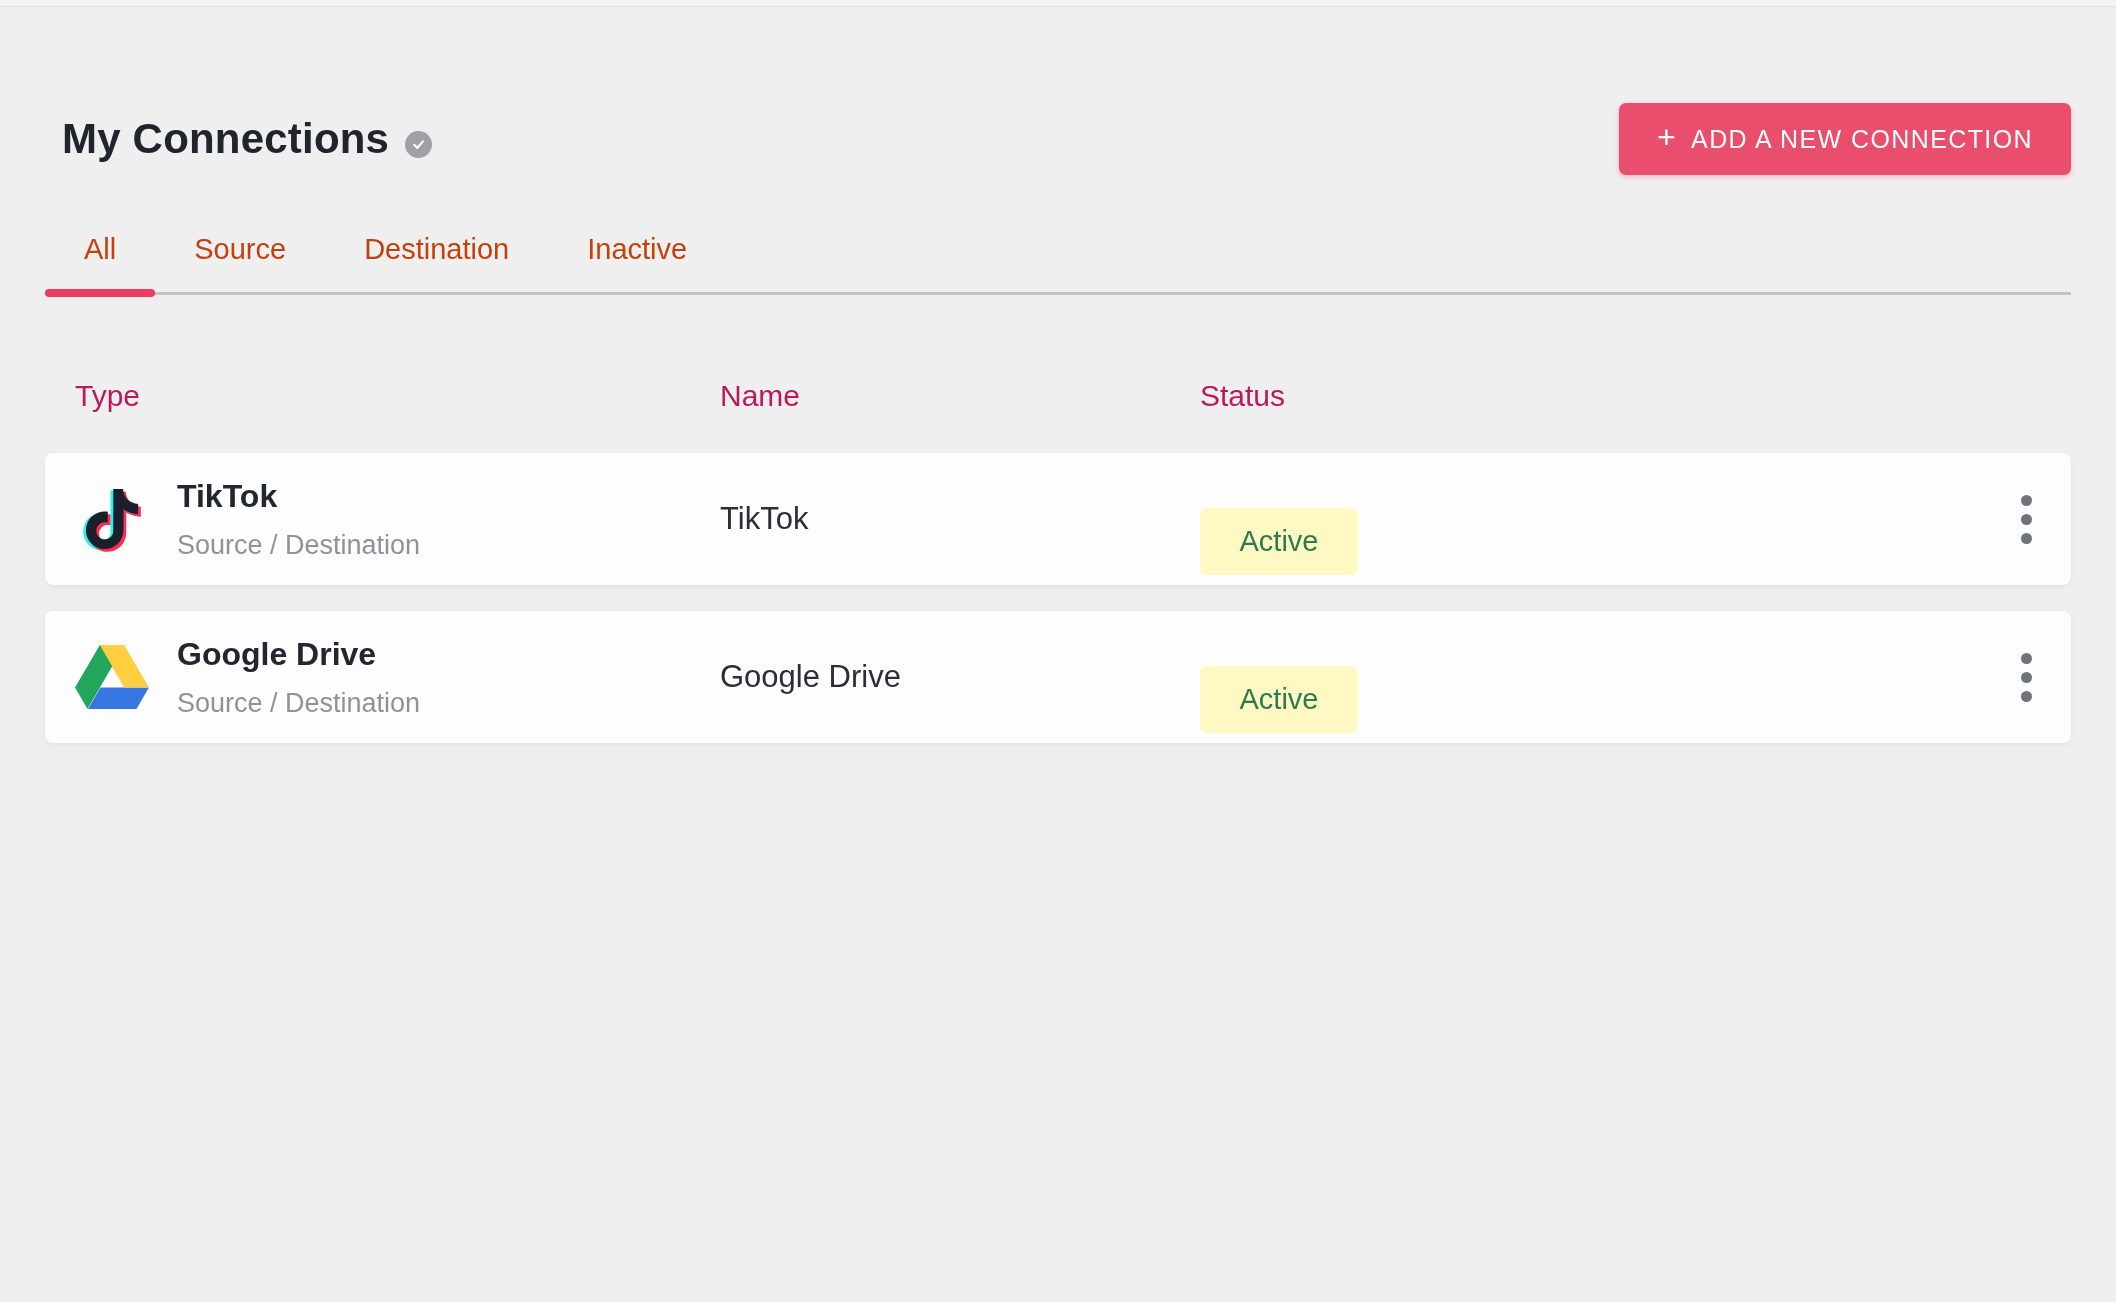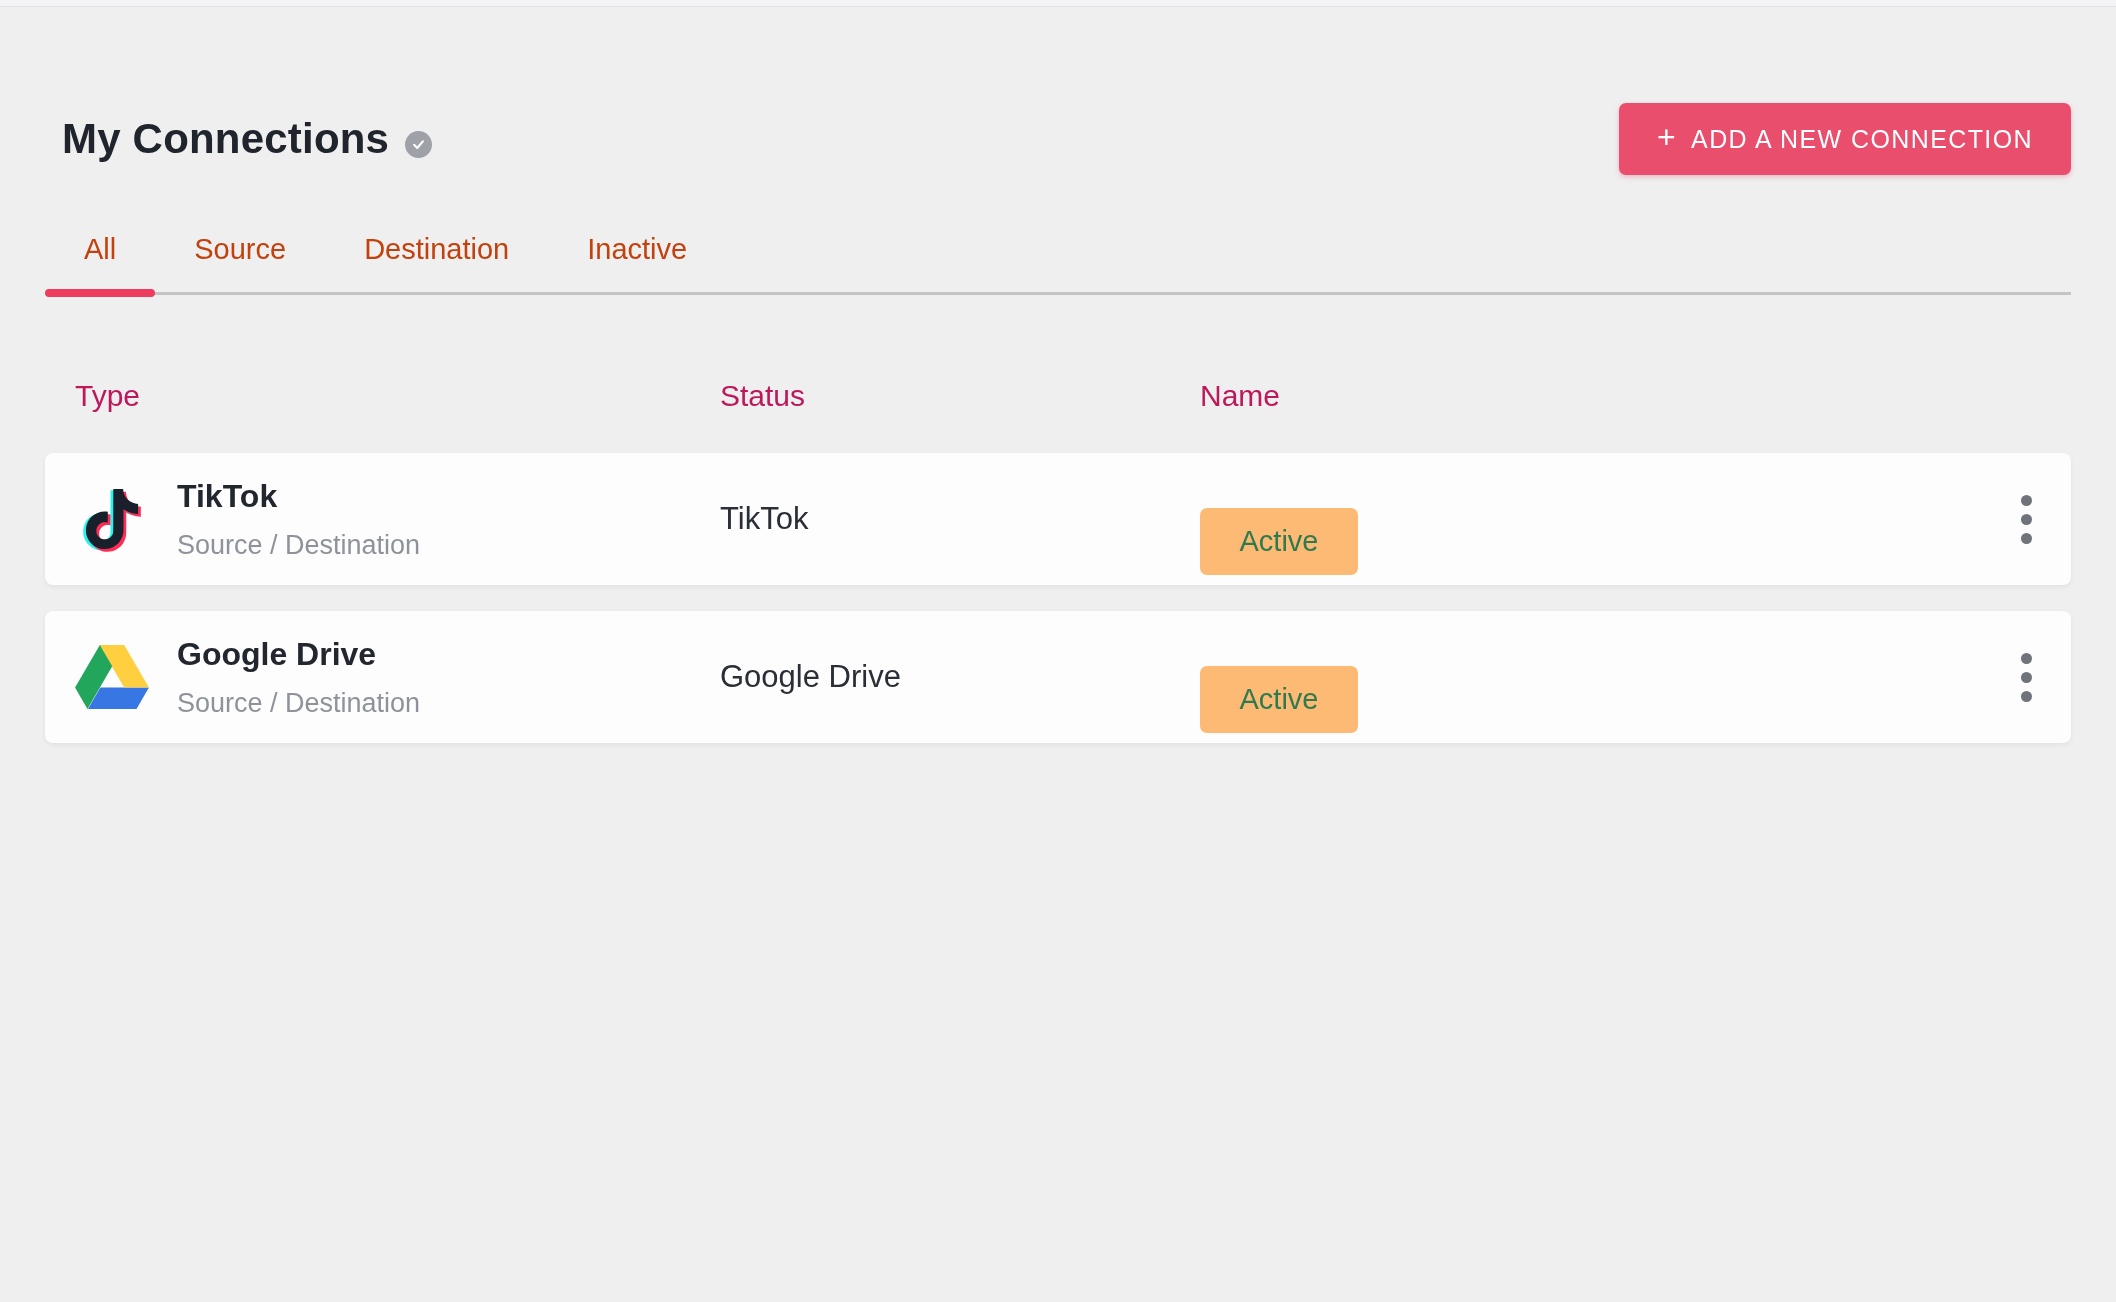--- a/index.html
+++ b/index.html
@@ -103,21 +103,21 @@
   .type-icon { width: 74px; display: flex; align-items: center; justify-content: center; }
   .type-title { font-size: 32px; font-weight: 600; color: #22262E; }
   .type-sub   { font-size: 27px; color: #8E929A; margin-top: 15px; }
   .name-cell  { font-size: 31px; color: #2A2E36; }
   .status-badge {
     display: inline-flex;
     align-items: center; justify-content: center;
     min-width: 158px; height: 67px;
     padding: 0 28px;
     border-radius: 7px;
-    background: #fdba74;
+    background: #fef9c3;
     color: #2F7A4F;
     font-size: 29px;
     font-weight: 500;
     margin-top: 44px;
   }
   .expiry-cell { font-size: 31px; color: #2A2E36; }
   .kebab {
     display: flex;
     flex-direction: column;
     align-items: center;
@@ -154,22 +154,22 @@
 
 <nav class="tabs">
   <div class="tab active">All</div>
   <div class="tab">Source</div>
   <div class="tab">Destination</div>
   <div class="tab">Inactive</div>
 </nav>
 
 <div class="table-head grid-cols">
   <div>Type</div>
+  <div>Name</div>
   <div>Status</div>
-  <div>Name</div>
   <div></div>
 </div>
 
 <div class="rows">
 
   <div class="row-card grid-cols">
     <div class="type-cell">
       <div class="type-icon">
         <svg width="60" height="68" viewBox="0 0 24 26">
           <g transform="translate(0,1)">

